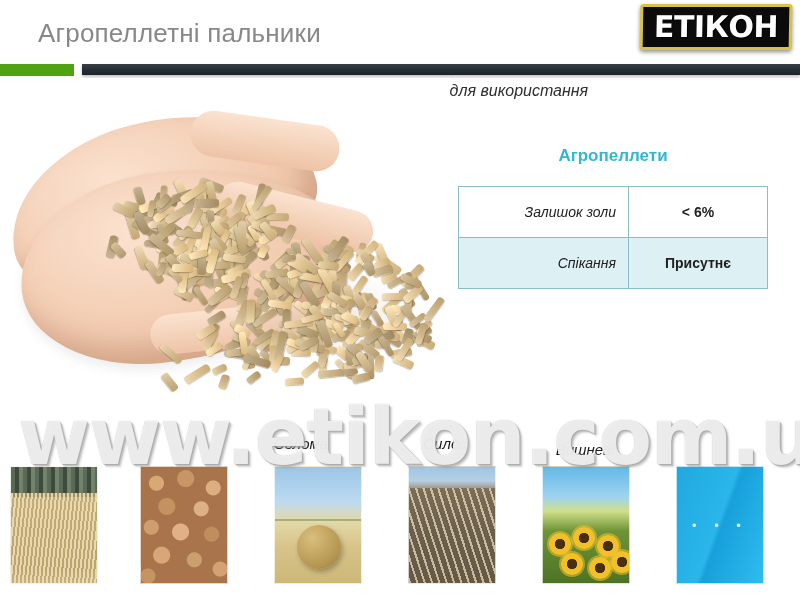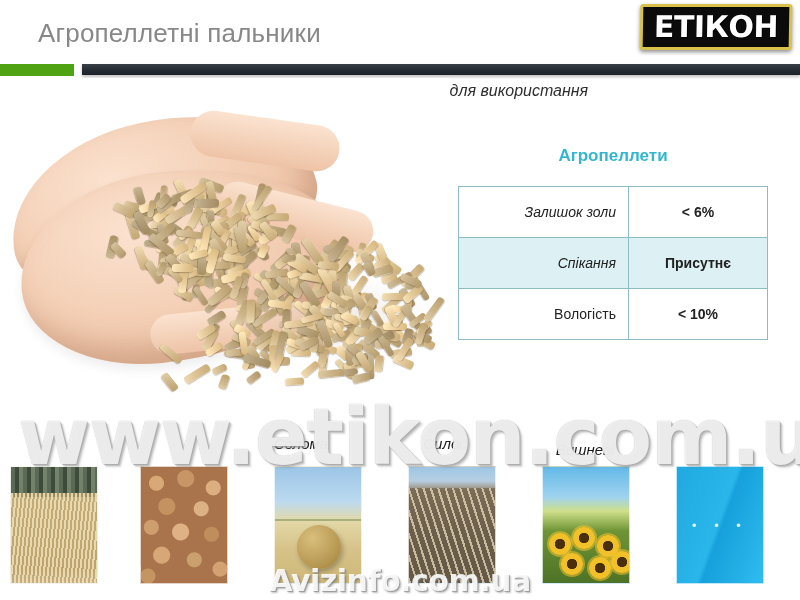--- a/index.html
+++ b/index.html
@@ -774,24 +774,20 @@
   <table class="spec-table">
     <tbody>
       <tr class="plain">
         <td class="k ital">Залишок золи</td>
         <td class="v">&lt; 6%</td>
       </tr>
       <tr class="alt">
         <td class="k ital">Спікання</td>
         <td class="v">Присутнє</td>
       </tr>
-      <tr class="plain">
-        <td class="k">Вологість</td>
-        <td class="v">&lt; 10%</td>
-      </tr>
     </tbody>
   </table>
 
   <div class="sources">
 
 
     <div class="src-label" style="left:246px; top:32px; width:110px;">Солома</div>
 
     <div class="src-label" style="left:390px; top:32px; width:110px;">Силос</div>
     <div class="src-label" style="left:520px; top:38px; width:130px;">Вишневі</div>
@@ -810,15 +806,14 @@
       <div class="flower" style="left:18px; top:86px;"></div>
       <div class="flower" style="left:46px; top:90px;"></div>
       <div class="flower" style="left:68px; top:84px;"></div>
     </div>
     <div class="thumb t-more" style="left:676px;">
       <div class="dots">• • •</div>
     </div>
   </div>
 
   <div class="wm-big">www.etikon.com.ua</div>
-  <div class="wm-bottom">Avizinfo.com.ua</div>
 
 </div>
 
 </body></html>

